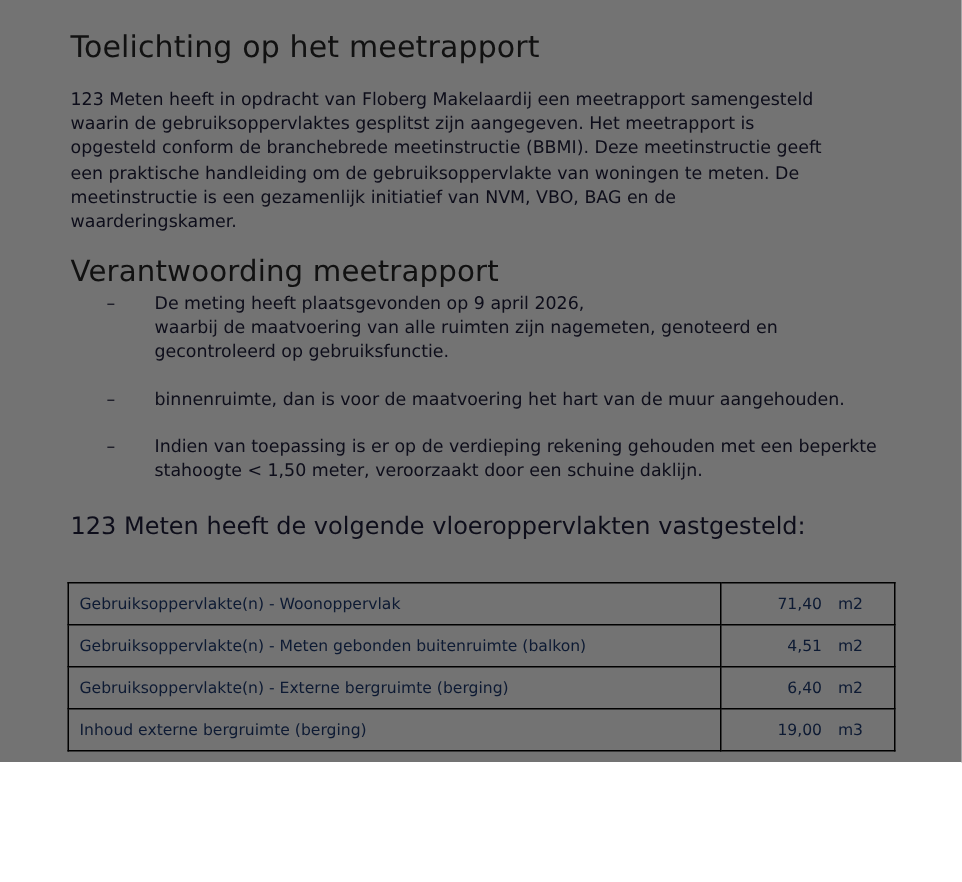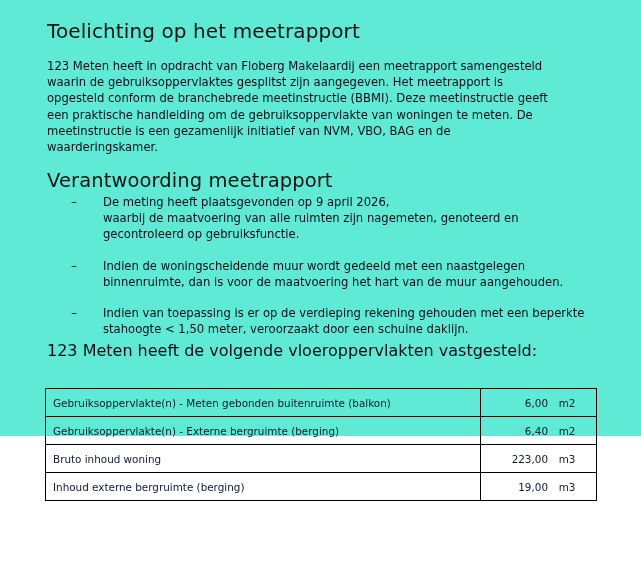--- a/index.html
+++ b/index.html
@@ -11,22 +11,22 @@
     width: 641px;
     height: 588px;
     overflow: hidden;
     font-family: "DejaVu Sans", sans-serif;
     color: #000000;
     -webkit-font-smoothing: antialiased;
   }
   .page {
     position: relative;
     width: 641px;
-    height: 436px;
-    background: #5eead4;
+    height: 508px;
+    background: #737373;
   }
 
   .h1 {
     position: absolute;
     left: 47px;
     top: 5px;
     font-size: 20px;
     line-height: 26px;
     font-weight: normal;
     color: #111111;
@@ -155,68 +155,67 @@
 
     <div class="bullet">
       <span class="dash">–</span>
       <span class="line">De meting heeft plaatsgevonden op 9 april 2026,</span>
       <span class="line">waarbij de maatvoering van alle ruimten zijn nagemeten, genoteerd en</span>
       <span class="line">gecontroleerd op gebruiksfunctie.</span>
     </div>
 
     <div class="bullet">
       <span class="dash">–</span>
-      <span class="line">Indien de woningscheidende muur wordt gedeeld met een naastgelegen</span>
       <span class="line">binnenruimte, dan is voor de maatvoering het hart van de muur aangehouden.</span>
     </div>
 
     <div class="bullet">
       <span class="dash">–</span>
       <span class="line">Indien van toepassing is er op de verdieping rekening gehouden met een beperkte</span>
       <span class="line">stahoogte &lt; 1,50 meter, veroorzaakt door een schuine daklijn.</span>
     </div>
 
   </div>
 
   <div class="table-lead">123 Meten heeft de volgende vloeroppervlakten vastgesteld:</div>
 
   <table class="meas-table">
     <tbody>
 
+      <tr>
+        <td class="label">Gebruiksoppervlakte(n) - Woonoppervlak</td>
+        <td class="valcell">
+          <div class="valwrap">
+            <span class="num">71,40</span>
+            <span class="unit">m2</span>
+          </div>
+        </td>
+      </tr>
 
 
       <tr>
         <td class="label">Gebruiksoppervlakte(n) - Meten gebonden buitenruimte (balkon)</td>
         <td class="valcell">
           <div class="valwrap">
-            <span class="num">6,00</span>
+            <span class="num">4,51</span>
             <span class="unit">m2</span>
           </div>
         </td>
       </tr>
 
       <tr>
         <td class="label">Gebruiksoppervlakte(n) - Externe bergruimte (berging)</td>
         <td class="valcell">
           <div class="valwrap">
             <span class="num">6,40</span>
             <span class="unit">m2</span>
           </div>
         </td>
       </tr>
 
-      <tr>
-        <td class="label">Bruto inhoud woning</td>
-        <td class="valcell">
-          <div class="valwrap">
-            <span class="num">223,00</span>
-            <span class="unit">m3</span>
-          </div>
-        </td>
-      </tr>
 
       <tr>
         <td class="label">Inhoud externe bergruimte (berging)</td>
         <td class="valcell">
           <div class="valwrap">
             <span class="num">19,00</span>
             <span class="unit">m3</span>
           </div>
         </td>
       </tr>

